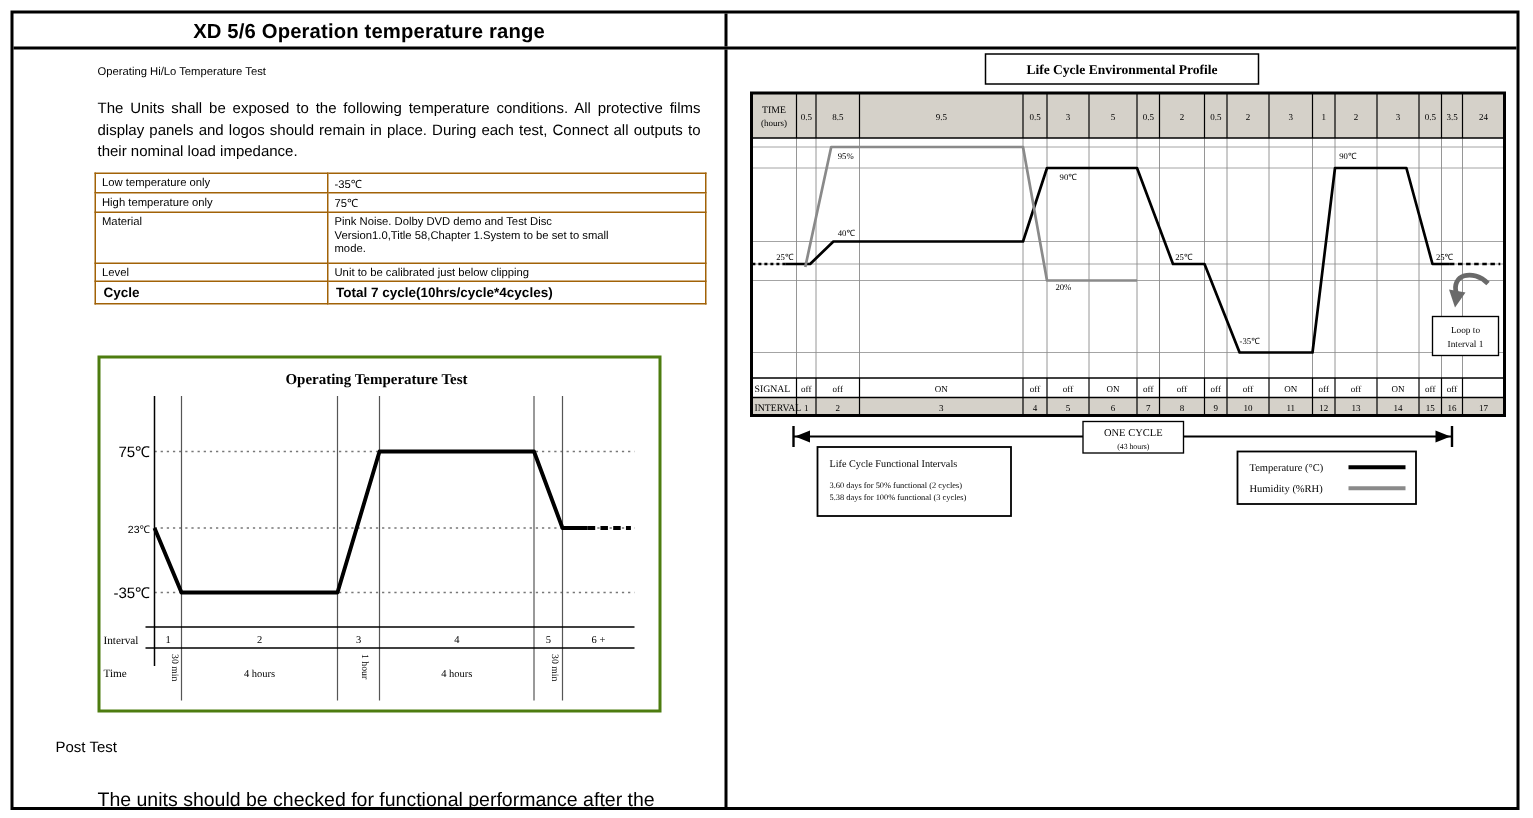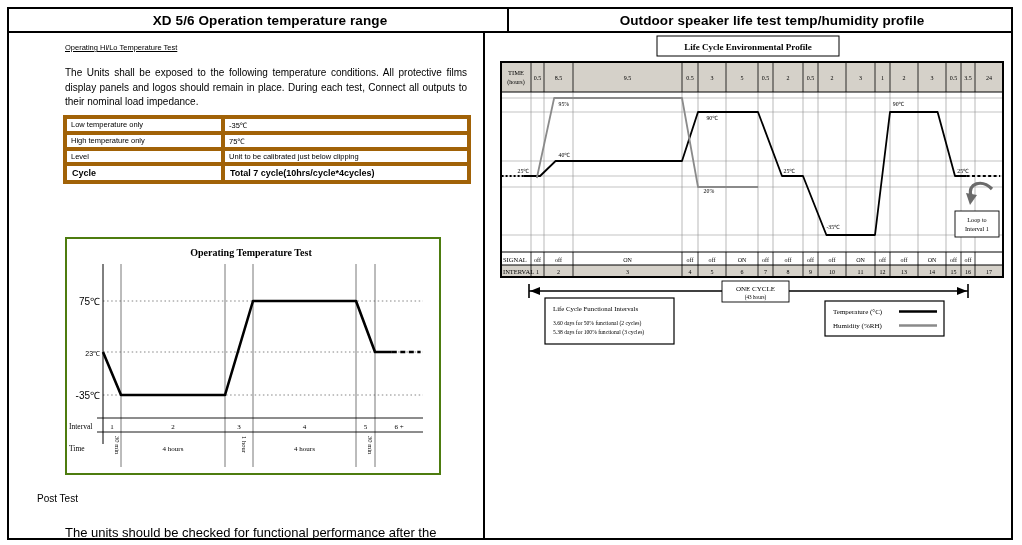--- a/index.html
+++ b/index.html
@@ -1,56 +1,61 @@
 <!DOCTYPE html>
 <html><head>
 <meta charset="utf-8">
 <style>
   html,body{margin:0;padding:0;background:#fff;}
   body{width:1022px;height:545px;position:relative;font-family:"Liberation Sans",sans-serif;color:#000;overflow:hidden;}
   .page{position:absolute;left:7px;top:7px;width:1002px;height:529px;border:2px solid #000;display:flex;flex-direction:column;background:#fff;}
   .hdr-row{display:flex;border-bottom:2px solid #000;height:22px;flex:0 0 auto;}
-  .hdr-cell{display:flex;align-items:center;justify-content:center;font-weight:bold;font-size:13.5px;letter-spacing:0.1px;padding-left:24px;}
+  .hdr-cell{display:flex;align-items:center;justify-content:center;font-weight:bold;font-size:13.5px;letter-spacing:0.1px;}
   .hdr-left{width:474px;border-right:2px solid #000;}
   .hdr-right{flex:1;}
   .content{flex:1;display:flex;min-height:0;}
   .panel-left{width:474px;border-right:2px solid #000;position:relative;}
   .panel-right{flex:1;position:relative;}
-  .lp-subtitle{position:absolute;left:56px;top:10px;font-size:7.5px;text-decoration:underline;}
+  .lp-subtitle{position:absolute;left:56px;top:10px;font-size:7.5px;}
   .lp-intro{position:absolute;left:56px;top:33px;width:402px;font-size:10px;line-height:14.5px;text-align:justify;}
   .lp-table{position:absolute;left:54px;top:82px;width:408px;border-collapse:collapse;}
-  .lp-table td{border:4px solid #a16207;font-size:7.5px;padding:1px 4px;vertical-align:top;white-space:pre-wrap;}
+  .lp-table td{border:1px solid #a16207;font-size:7.5px;padding:1px 4px;vertical-align:top;white-space:pre-wrap;}
   .lp-table td.c1{width:144px;}
   .lp-table tr.big td{font-size:9px;padding:2px 5px;font-weight:bold;}
   .lp-chart-box{position:absolute;left:56px;top:204px;width:372px;height:234px;border:2px solid #4d7c0f;}
   .lp-posttest{position:absolute;left:28px;top:460px;font-size:10px;}
   .lp-posttext{position:absolute;left:56px;top:490px;width:382px;font-size:13px;line-height:20px;}
   svg text{fill:#000;}
 </style>
 </head>
 <body>
 
 <div class="page">
   <div class="hdr-row">
     <div class="hdr-cell hdr-left">XD 5/6 Operation temperature range</div>
-    <div class="hdr-cell hdr-right">Outdoor speaker life test temp/humidity profile</div>
   </div>
   <div class="content">
     <div class="panel-left">
       <div class="lp-subtitle">Operating Hi/Lo Temperature Test</div>
       <div class="lp-intro">The Units shall be exposed to the following temperature conditions. All protective films display panels and logos should remain in place. During each test, Connect all outputs to their nominal load impedance.</div>
       <table class="lp-table">
           <tbody id="lp-table-body">
             <tr>
               <td class="c1">Low temperature only</td>
               <td>-35℃</td>
             </tr>
             <tr>
               <td class="c1">High temperature only</td>
               <td>75℃</td>
+            </tr>
+            <tr>
+              <td class="c1" style="height: 31px;">Material</td>
+              <td>Pink Noise. Dolby DVD demo and Test Disc
+Version1.0,Title 58,Chapter 1.System to be set to small
+mode.</td>
             </tr>
             <tr>
               <td class="c1">Level</td>
               <td>Unit to be calibrated just below clipping</td>
             </tr>
             <tr class="big">
               <td class="c1">Cycle</td>
               <td>Total 7 cycle(10hrs/cycle*4cycles)</td>
             </tr>
           </tbody>

